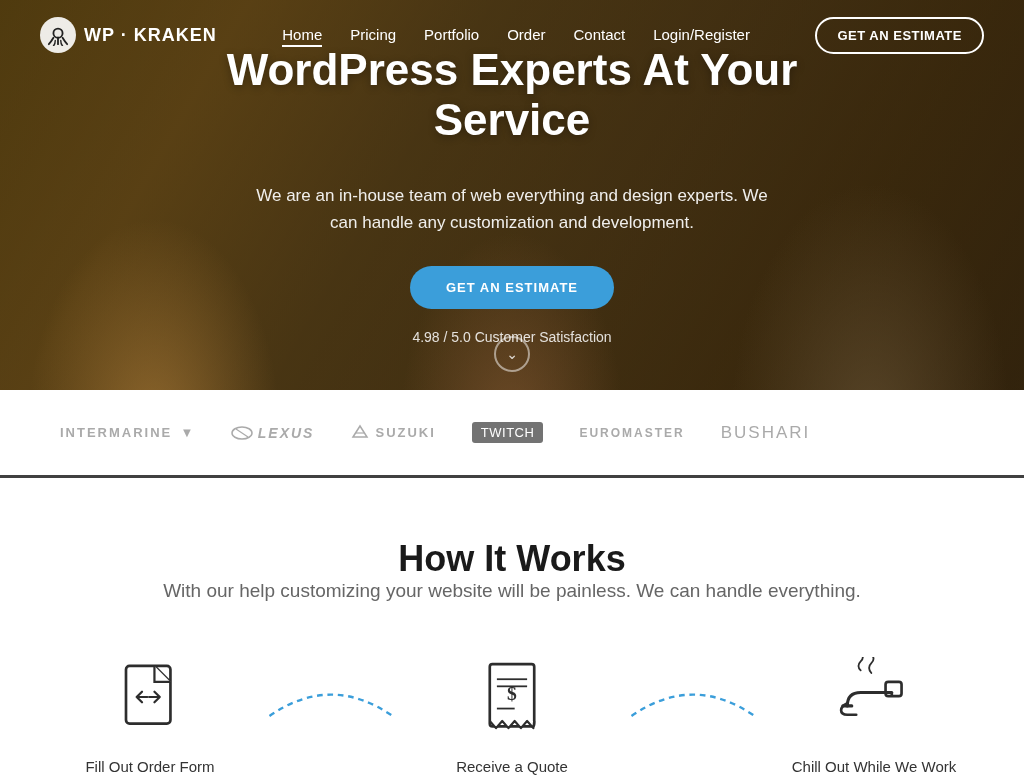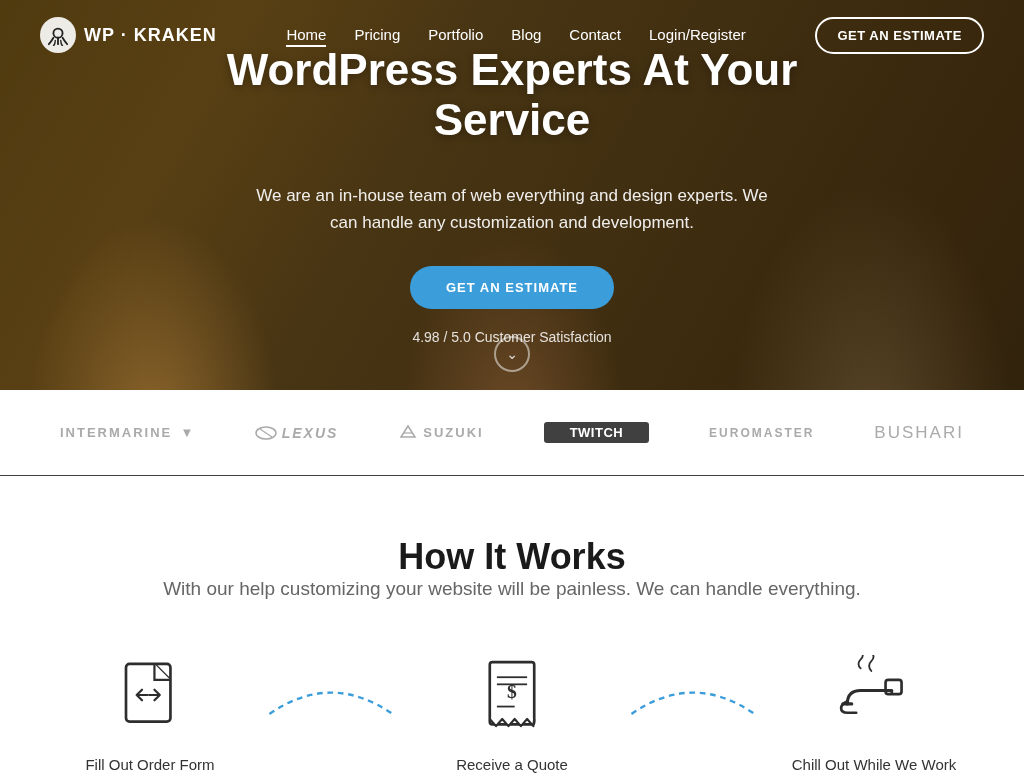--- a/index.html
+++ b/index.html
@@ -148,22 +148,23 @@
       cursor: pointer;
       font-size: 14px;
     }
 
     
     .brands-section {
       background: #fff;
       padding: 32px 60px;
       display: flex;
       align-items: center;
-      justify-content: space-between;
-      border-bottom: 1px solid #404040;
+      justify-content: flex-start;
+      border-bottom: 3px solid #404040;
+      gap: 36px;
     }
     .brand-item {
       color: #999;
       font-size: 13px;
       font-weight: 600;
       letter-spacing: 1.5px;
       text-transform: uppercase;
       display: flex;
       align-items: center;
       gap: 5px;
@@ -254,21 +255,21 @@
           <path d="M12 15 L12 22" stroke="#222" stroke-width="2" stroke-linecap="round"></path>
         </svg>
       </div>
       <span>WP · KRAKEN</span>
     </div>
 
     <ul class="nav-links">
       <li><a href="#" class="active">Home</a></li>
       <li><a href="#">Pricing</a></li>
       <li><a href="#">Portfolio</a></li>
-      <li><a href="#">Blog</a></li>
+      <li><a href="#">Order</a></li>
       <li><a href="#">Contact</a></li>
       <li><a href="#">Login/Register</a></li>
     </ul>
 
     <button class="nav-cta">GET AN ESTIMATE</button>
   </nav>
 
   <div class="hero-content">
     <h1 class="hero-title">WordPress Experts At Your Service</h1>
     <p class="hero-subtitle">We are an in-house team of web everything and design experts. We can handle any customization and development.</p>
@@ -301,21 +302,21 @@
   <div class="brand-item">
     <span style="display:inline-flex;align-items:center;gap:5px;color:#aaa;">
       <svg width="20" height="20" viewBox="0 0 20 20" fill="none">
         <path d="M3 14 L10 3 L17 14 Z" stroke="#aaa" stroke-width="1.5" fill="none"></path>
         <path d="M6 10 L14 10" stroke="#aaa" stroke-width="1.2"></path>
       </svg>
       <span style="letter-spacing:2px;font-size:13px;font-weight:600;">SUZUKI</span>
     </span>
   </div>
   <div class="brand-item">
-    <span style="background:#404040;color:#fff;padding:3px 26px;border-radius:3px;font-size:13px;font-weight:700;letter-spacing:0.5px;">twitch</span>
+    <span style="background:#737373;color:#fff;padding:3px 9px;border-radius:3px;font-size:13px;font-weight:400;letter-spacing:0.5px;">twitch</span>
   </div>
   <div class="brand-item brand-euromaster">
     <span style="letter-spacing:2px;font-size:12px;color:#aaa;font-weight:600;">EUROMASTER</span>
   </div>
   <div class="brand-item brand-bushari">
     <span style="letter-spacing:2px;font-size:17px;color:#aaa;font-weight:400;">BUSHARI</span>
   </div>
 </div>
 
 <div class="how-section">

